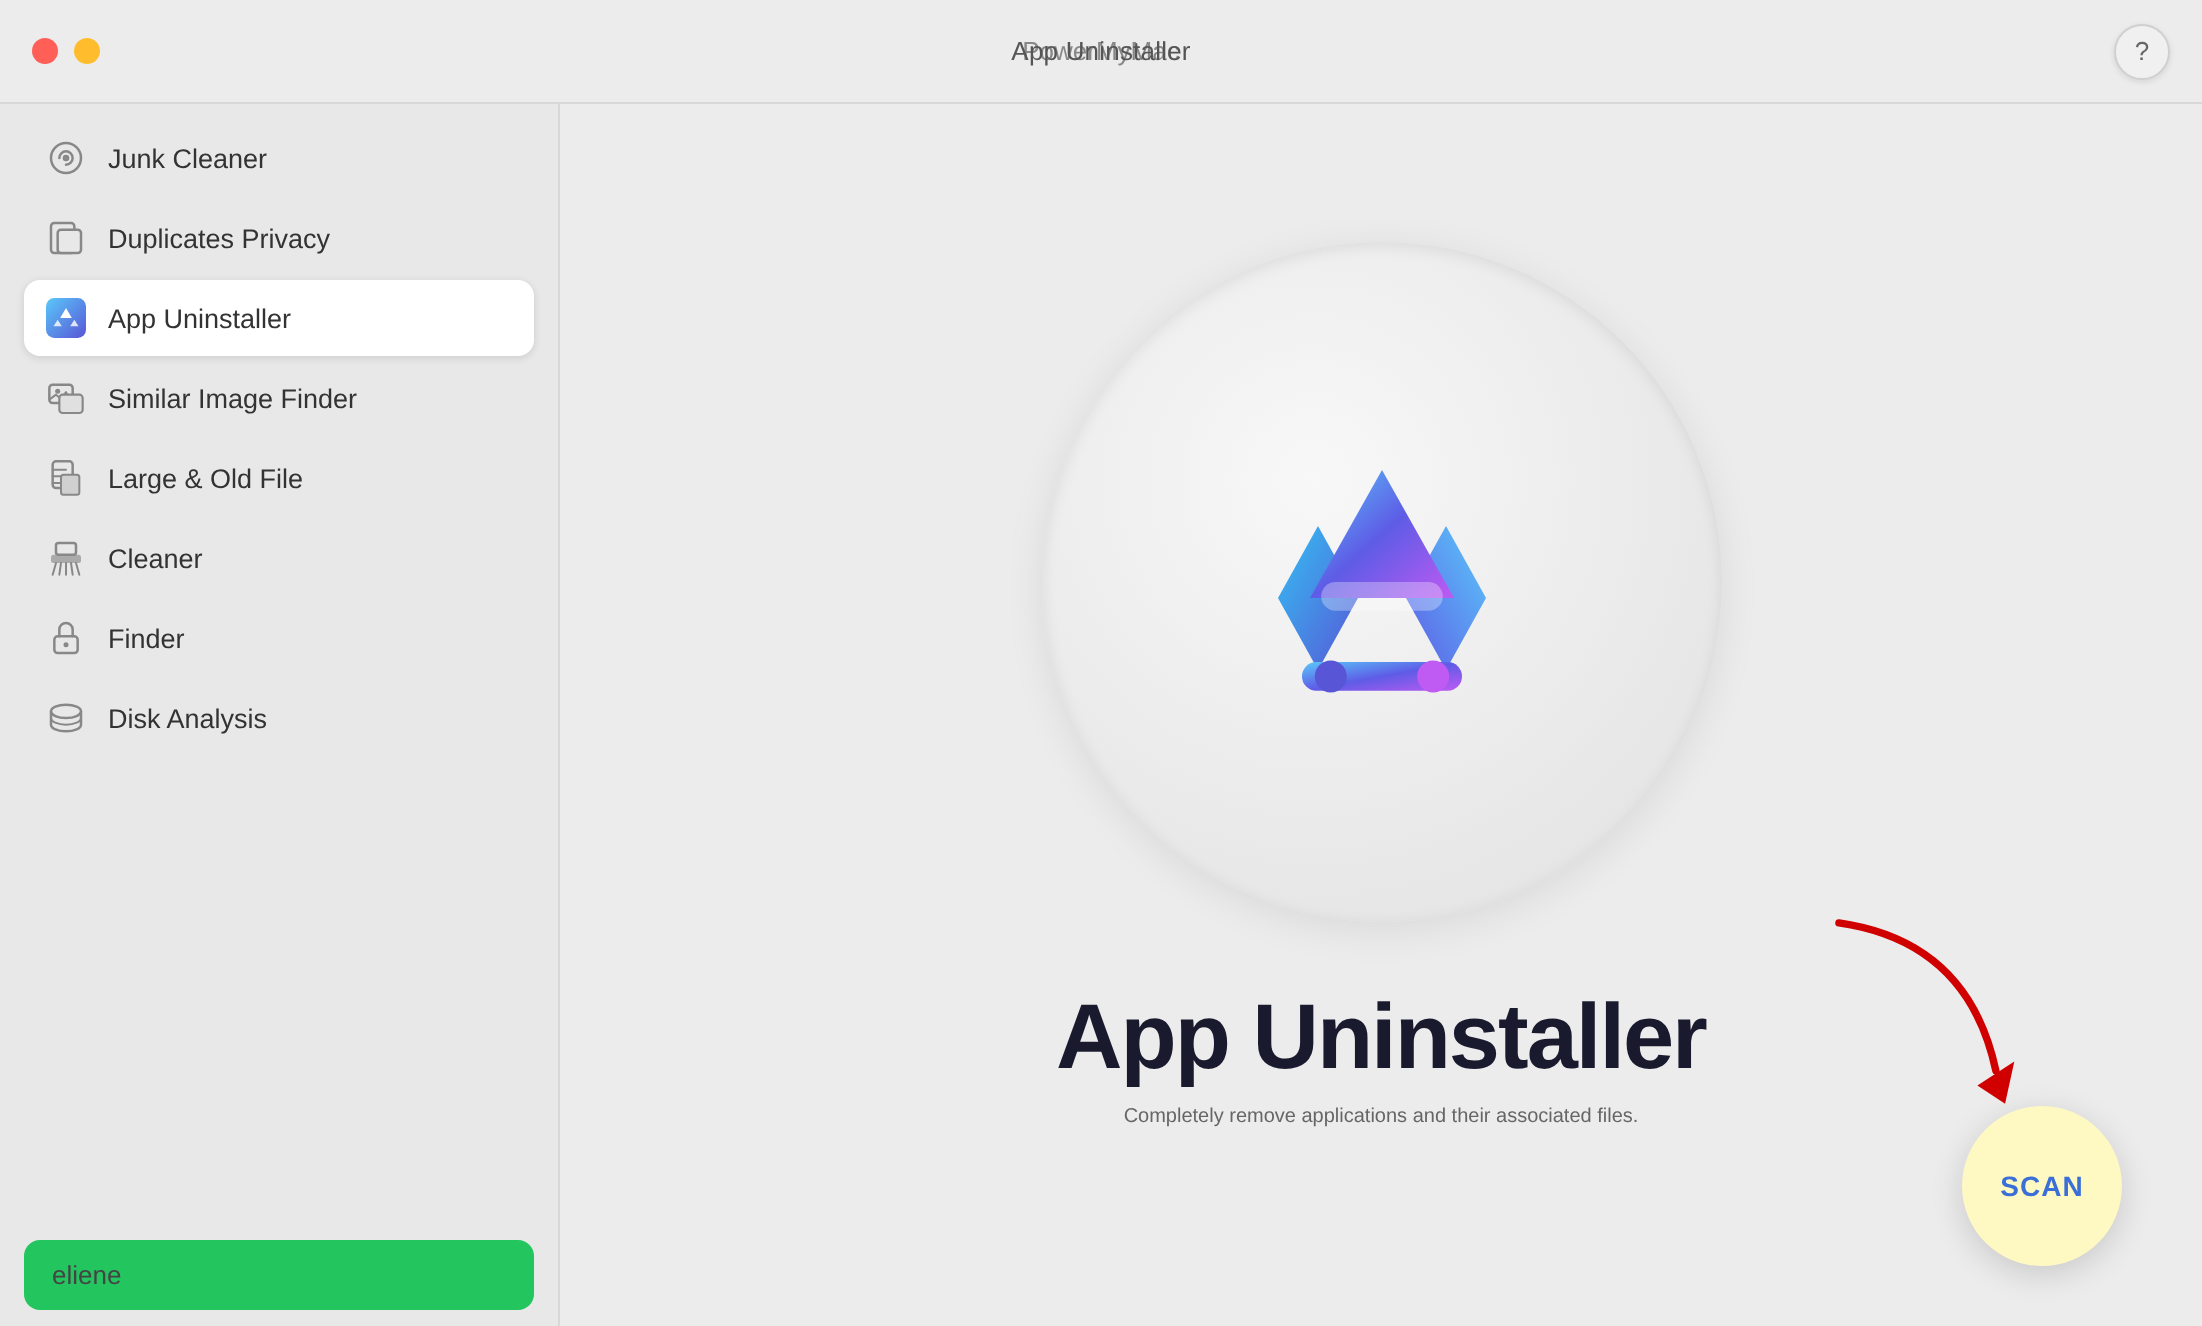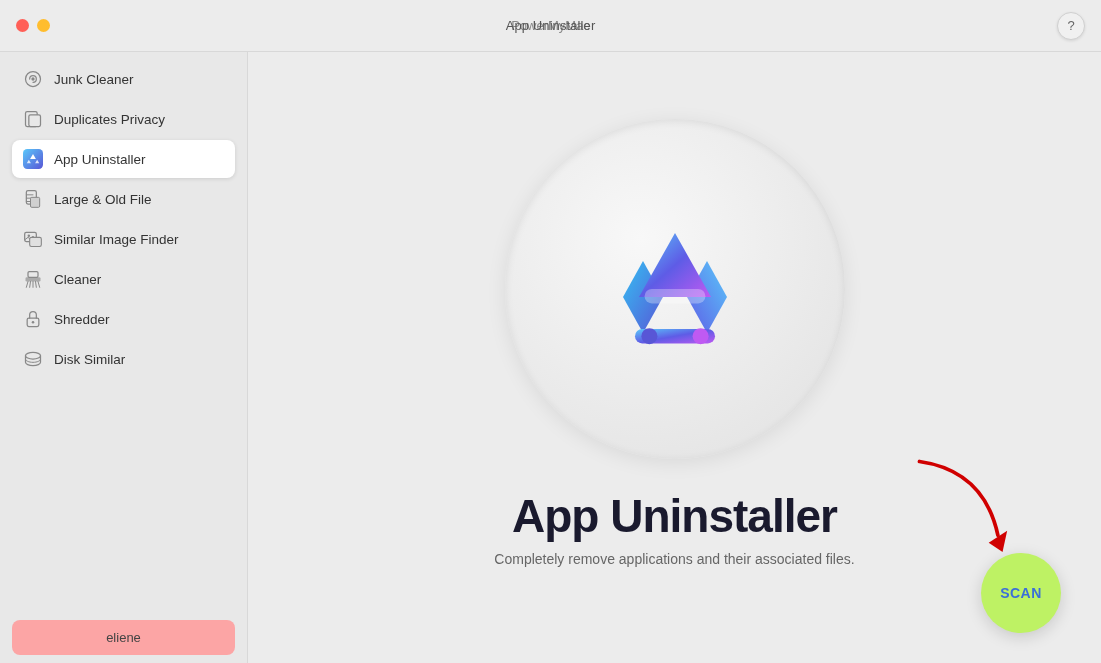--- a/index.html
+++ b/index.html
@@ -74,21 +74,21 @@
 
     
     .main-content {
       display: flex;
       flex: 1;
       background: #ececec;
     }
 
     
     .sidebar {
-      width: 248px;
+      width: 280px;
       background: #e8e8e8;
       padding: 8px 12px;
       display: flex;
       flex-direction: column;
       gap: 2px;
       border-right: 1px solid #d8d8d8;
     }
 
     .sidebar-item {
       display: flex;
@@ -122,24 +122,23 @@
       width: 20px;
       height: 20px;
     }
 
     .sidebar-bottom {
       margin-top: auto;
       padding-top: 8px;
     }
 
     .user-btn {
-      background: #fca5a5;
+      background: #22c55e;
       border-radius: 8px;
       padding: 10px 14px;
-      text-align: center;
       font-size: 13px;
       color: #444;
       cursor: pointer;
       font-weight: 400;
     }
 
     
     .content {
       flex: 1;
       display: flex;
@@ -175,34 +174,34 @@
     .feature-title {
       font-size: 46px;
       font-weight: 800;
       color: #1a1a2e;
       letter-spacing: -1px;
       margin-bottom: 8px;
       text-align: center;
     }
 
     .feature-desc {
-      font-size: 14px;
+      font-size: 10px;
       color: #666;
       text-align: center;
     }
 
     
     .scan-btn {
       position: absolute;
       bottom: 30px;
       right: 40px;
       width: 80px;
       height: 80px;
       border-radius: 50%;
-      background: #bef264;
+      background: #fef9c3;
       box-shadow: 0 4px 16px rgba(0,0,0,0.15);
       display: flex;
       align-items: center;
       justify-content: center;
       font-size: 14px;
       font-weight: 700;
       color: #3a6fd8;
       cursor: pointer;
       letter-spacing: 0.5px;
     }
@@ -274,73 +273,73 @@
           <path d="M7 13l2.5 4H4.5L7 13z" fill="white" opacity="0.8"></path>
           <path d="M17 13l2.5 4h-5L17 13z" fill="white" opacity="0.8"></path>
         </svg>
       </span>
       <span>App Uninstaller</span>
     </div>
 
     <div class="sidebar-item">
       <span class="sidebar-icon">
         <svg viewBox="0 0 24 24" fill="none">
-            <rect x="4" y="2" width="12" height="16" rx="2" stroke="#888" stroke-width="1.5"></rect>
-            <path d="M4 7h8M4 11h6M4 15h5" stroke="#888" stroke-width="1.2" stroke-linecap="round"></path>
-            <rect x="9" y="10" width="11" height="12" rx="1.5" fill="#d0d0d0" stroke="#888" stroke-width="1.2"></rect>
-          </svg>
-      </span>
-      <span>Large &amp; Old File</span>
-    </div>
-
-    <div class="sidebar-item">
-      <span class="sidebar-icon">
-        <svg viewBox="0 0 24 24" fill="none">
             <rect x="2" y="4" width="14" height="11" rx="2" stroke="#888" stroke-width="1.5"></rect>
             <circle cx="7" cy="8" r="1.5" fill="#888"></circle>
             <path d="M2 13l4-3 3 2.5 3-4L16 15" stroke="#888" stroke-width="1.2" stroke-linejoin="round"></path>
             <rect x="8" y="10" width="14" height="11" rx="2" fill="#e0e0e0" stroke="#888" stroke-width="1.3"></rect>
           </svg>
       </span>
       <span>Similar Image Finder</span>
     </div>
 
     <div class="sidebar-item">
       <span class="sidebar-icon">
         <svg viewBox="0 0 24 24" fill="none">
+            <rect x="4" y="2" width="12" height="16" rx="2" stroke="#888" stroke-width="1.5"></rect>
+            <path d="M4 7h8M4 11h6M4 15h5" stroke="#888" stroke-width="1.2" stroke-linecap="round"></path>
+            <rect x="9" y="10" width="11" height="12" rx="1.5" fill="#d0d0d0" stroke="#888" stroke-width="1.2"></rect>
+          </svg>
+      </span>
+      <span>Large &amp; Old File</span>
+    </div>
+
+    <div class="sidebar-item">
+      <span class="sidebar-icon">
+        <svg viewBox="0 0 24 24" fill="none">
             <rect x="3" y="10" width="18" height="5" rx="1.5" fill="#aaa"></rect>
             <path d="M6 15l-2 7M9 15l-1 7M12 15v7M15 15l1 7M18 15l2 7" stroke="#888" stroke-width="1.2" stroke-linecap="round"></path>
             <rect x="6" y="3" width="12" height="7" rx="1.5" stroke="#888" stroke-width="1.5"></rect>
           </svg>
       </span>
       <span>Cleaner</span>
     </div>
 
 
     <div class="sidebar-item">
       <span class="sidebar-icon">
         <svg viewBox="0 0 24 24" fill="none">
             <rect x="5" y="11" width="14" height="10" rx="2" stroke="#888" stroke-width="1.5"></rect>
             <path d="M8 11V7a4 4 0 018 0v4" stroke="#888" stroke-width="1.5" stroke-linecap="round"></path>
             <circle cx="12" cy="16" r="1.5" fill="#888"></circle>
           </svg>
       </span>
-      <span>Shredder</span>
+      <span>Finder</span>
     </div>
 
 
     <div class="sidebar-item">
       <span class="sidebar-icon">
         <svg viewBox="0 0 24 24" fill="none">
             <ellipse cx="12" cy="8" rx="9" ry="4" stroke="#888" stroke-width="1.5"></ellipse>
             <path d="M3 8v8c0 2.2 4 4 9 4s9-1.8 9-4V8" stroke="#888" stroke-width="1.5"></path>
             <path d="M3 12c0 2.2 4 4 9 4s9-1.8 9-4" stroke="#888" stroke-width="1.2"></path>
           </svg>
       </span>
-      <span>Disk Similar</span>
+      <span>Disk Analysis</span>
     </div>
 
     <div class="sidebar-bottom">
       <div class="user-btn">eliene</div>
     </div>
   </div>
 
   <div class="content">
 
     <div class="circle-bg">

